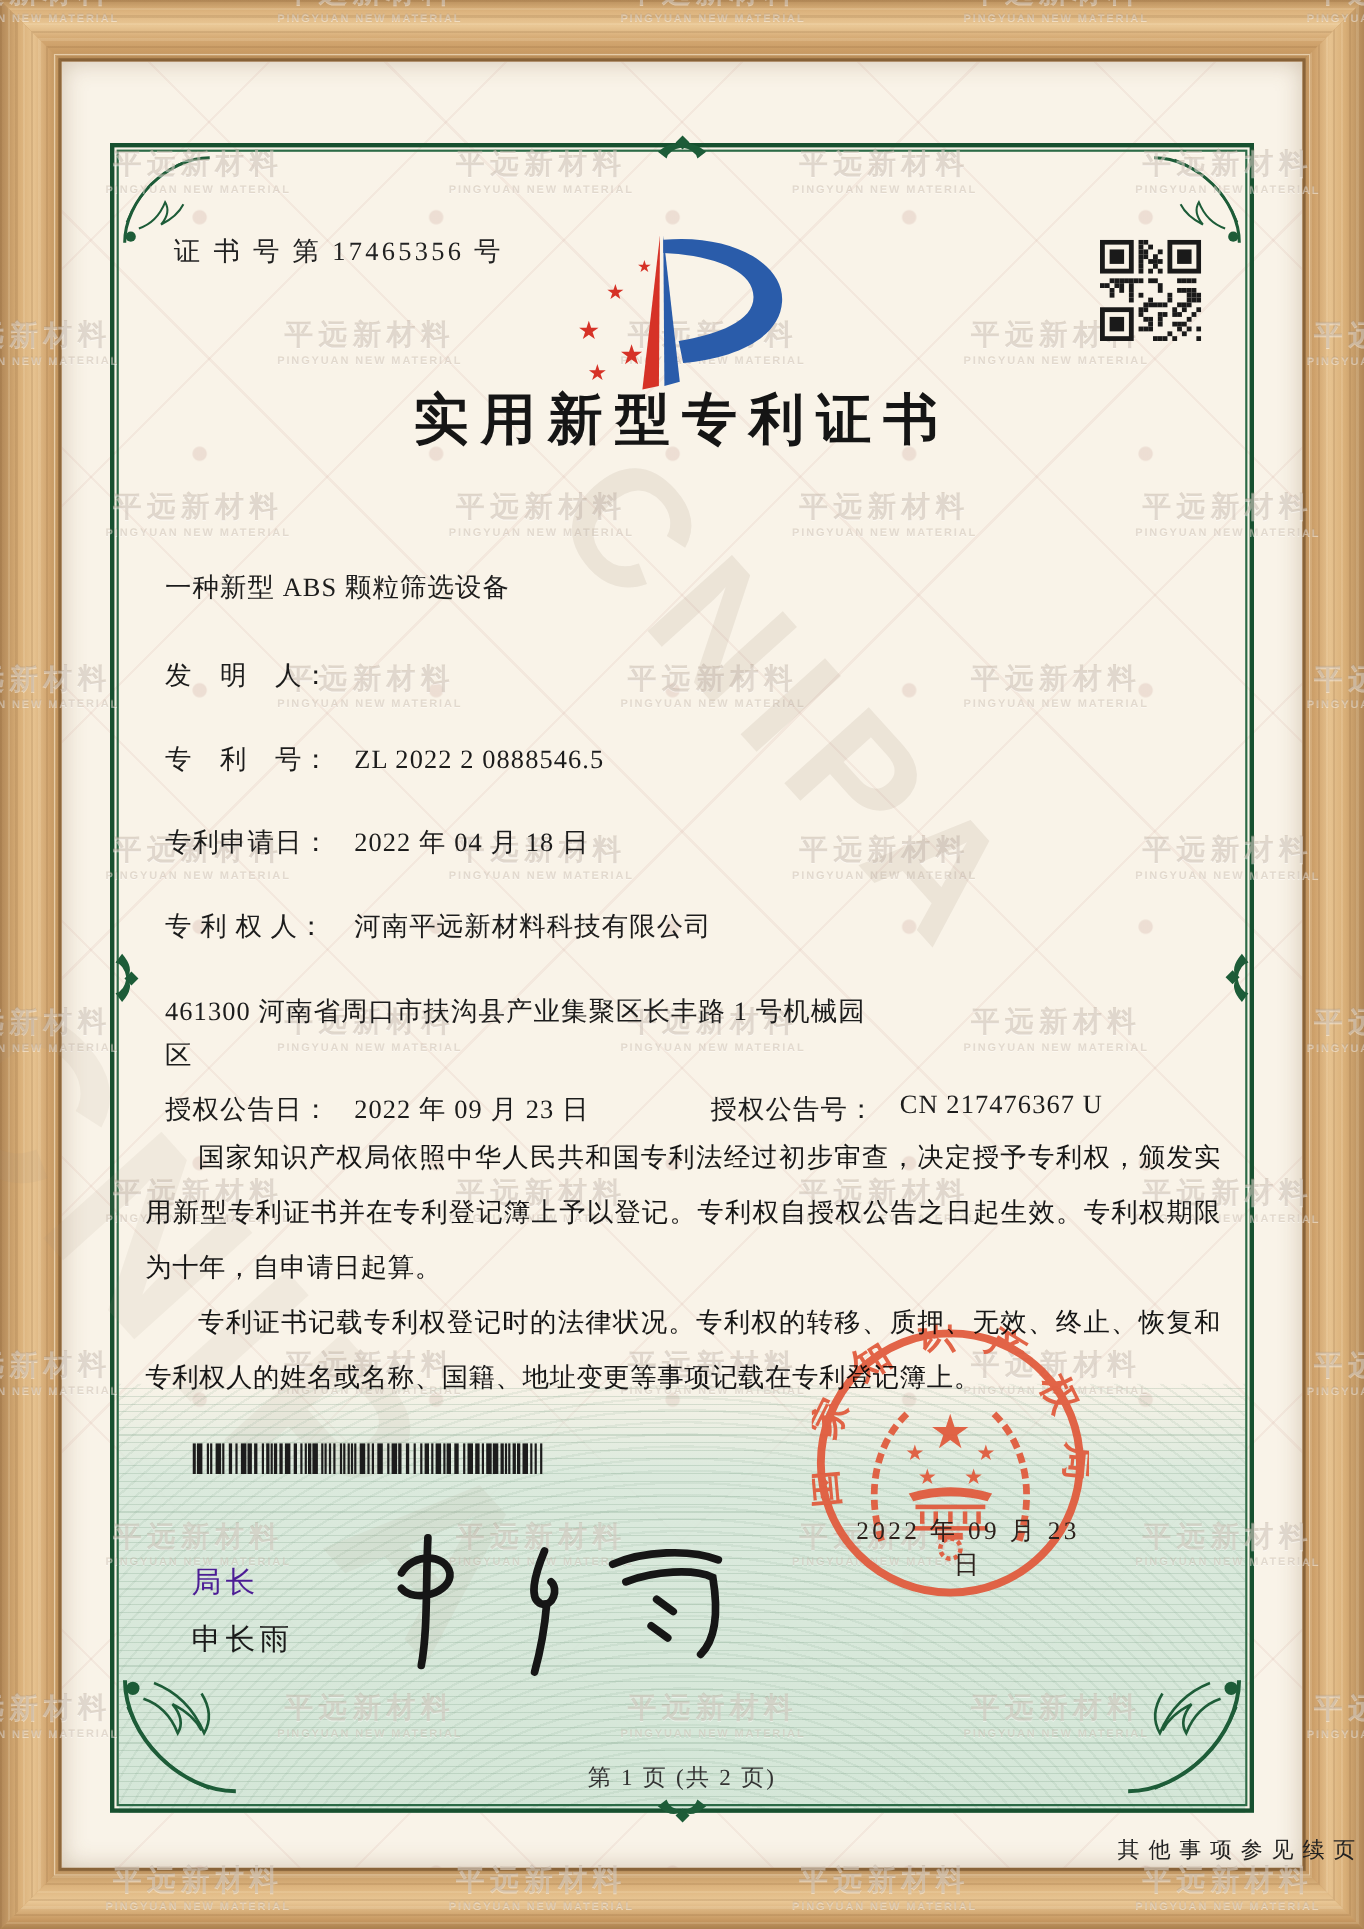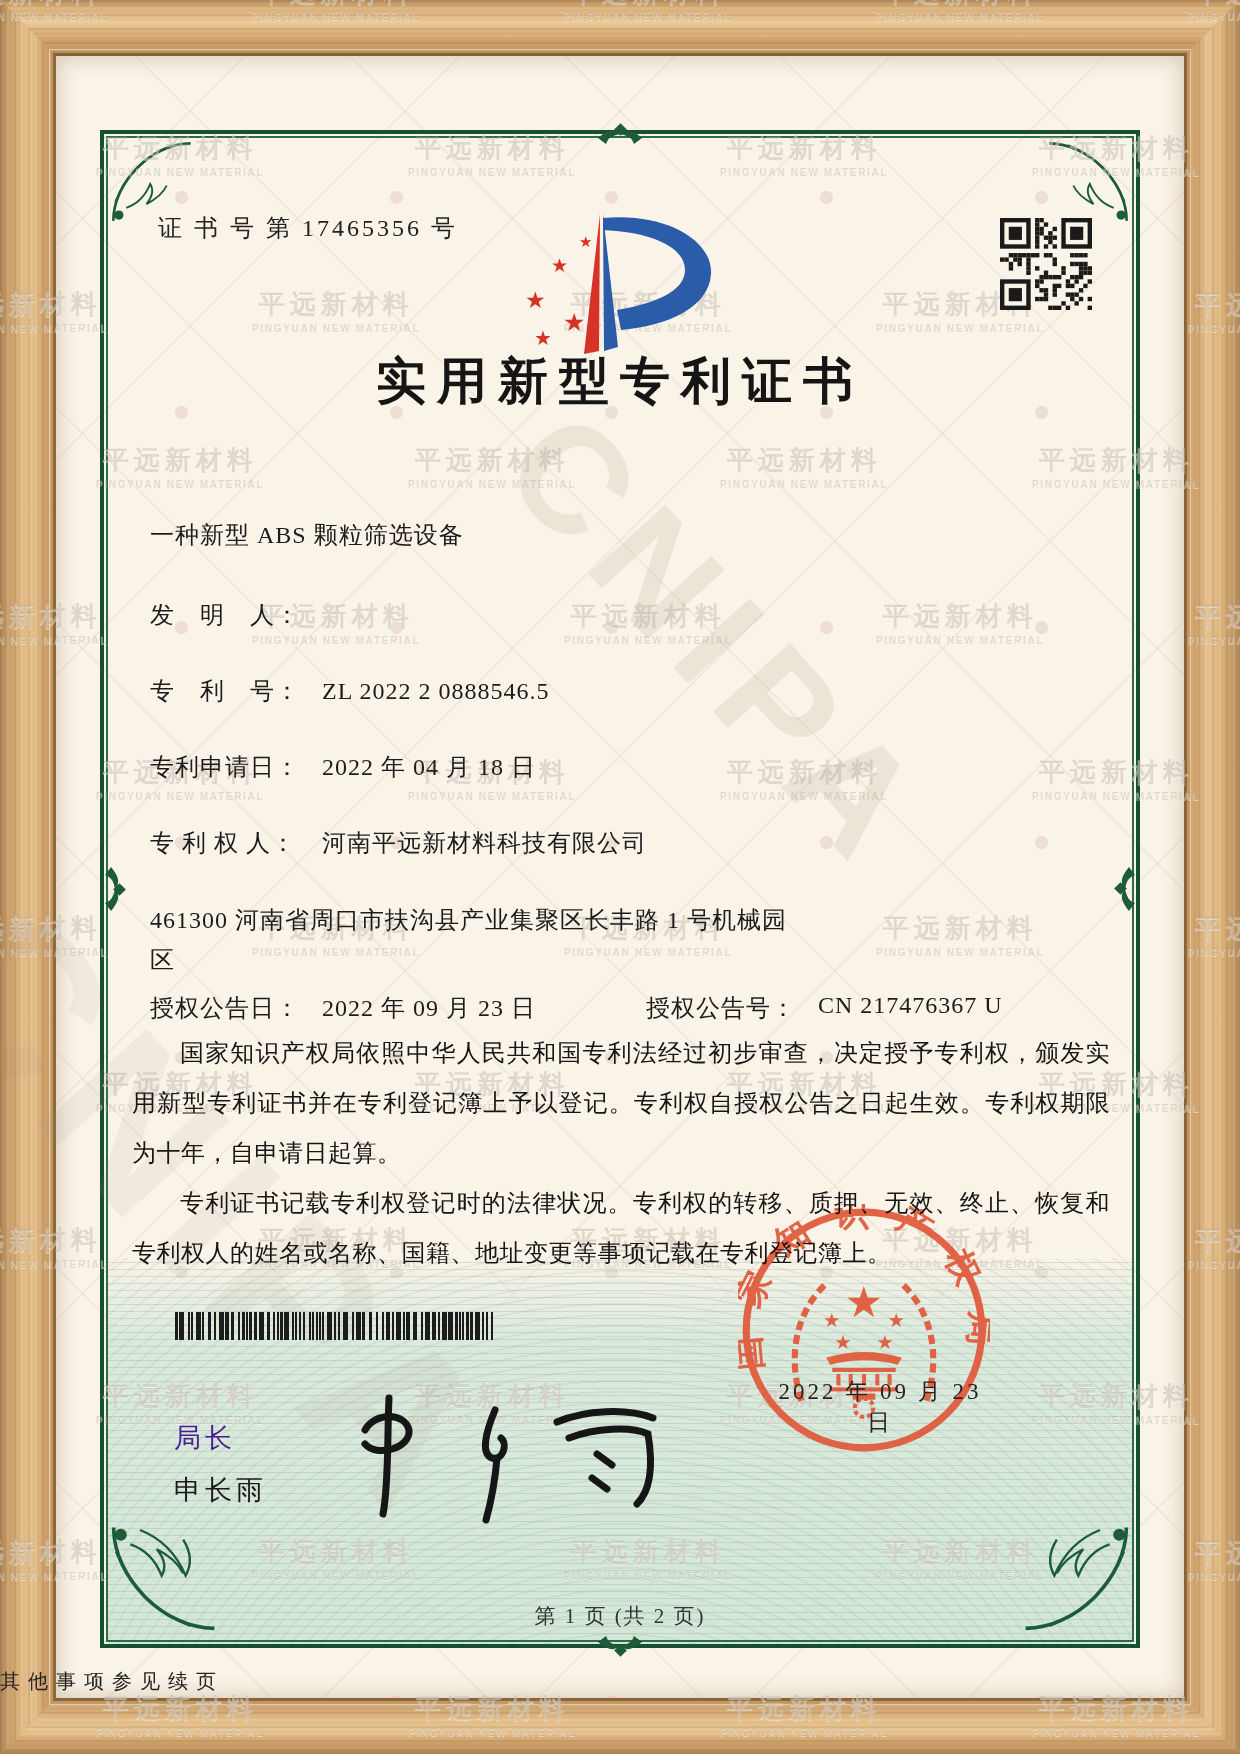--- a/index.html
+++ b/index.html
@@ -95,21 +95,21 @@
   .paras p{margin:0;text-indent:2em;line-height:50px;text-align:justify;letter-spacing:.5px;}
   .barcode{position:absolute;left:175px;top:1312px;width:322px;height:28px;}
   .signer-title{position:absolute;left:174px;top:1420px;font-size:27px;letter-spacing:4px;color:#4c1d95;}
   .signer-name{position:absolute;left:174px;top:1472px;font-size:27px;letter-spacing:4px;color:#1a1a1a;}
   .signature{position:absolute;left:345px;top:1382px;width:330px;height:160px;}
   .seal{position:absolute;left:738px;top:1204px;width:252px;height:252px;mix-blend-mode:multiply;opacity:.93;}
   .seal-date{position:absolute;left:762px;top:1376px;width:236px;text-align:center;
              font-size:23px;letter-spacing:3px;color:#2c211c;z-index:5;}
   .page-footer{position:absolute;left:0;top:1602px;width:100%;text-align:center;
                font-size:21px;letter-spacing:2px;color:#333;}
-  .cont-note{position:absolute;left:0;top:1668px;width:100%;text-align:left;
+  .cont-note{position:absolute;left:0;top:1668px;width:100%;text-align:right;
              font-size:20px;letter-spacing:8px;color:#222;z-index:5;}
 </style>
 </head>
 <body>
 
 <div class="page">
 
   <div class="paper"></div>
   <div class="band"></div>
 

